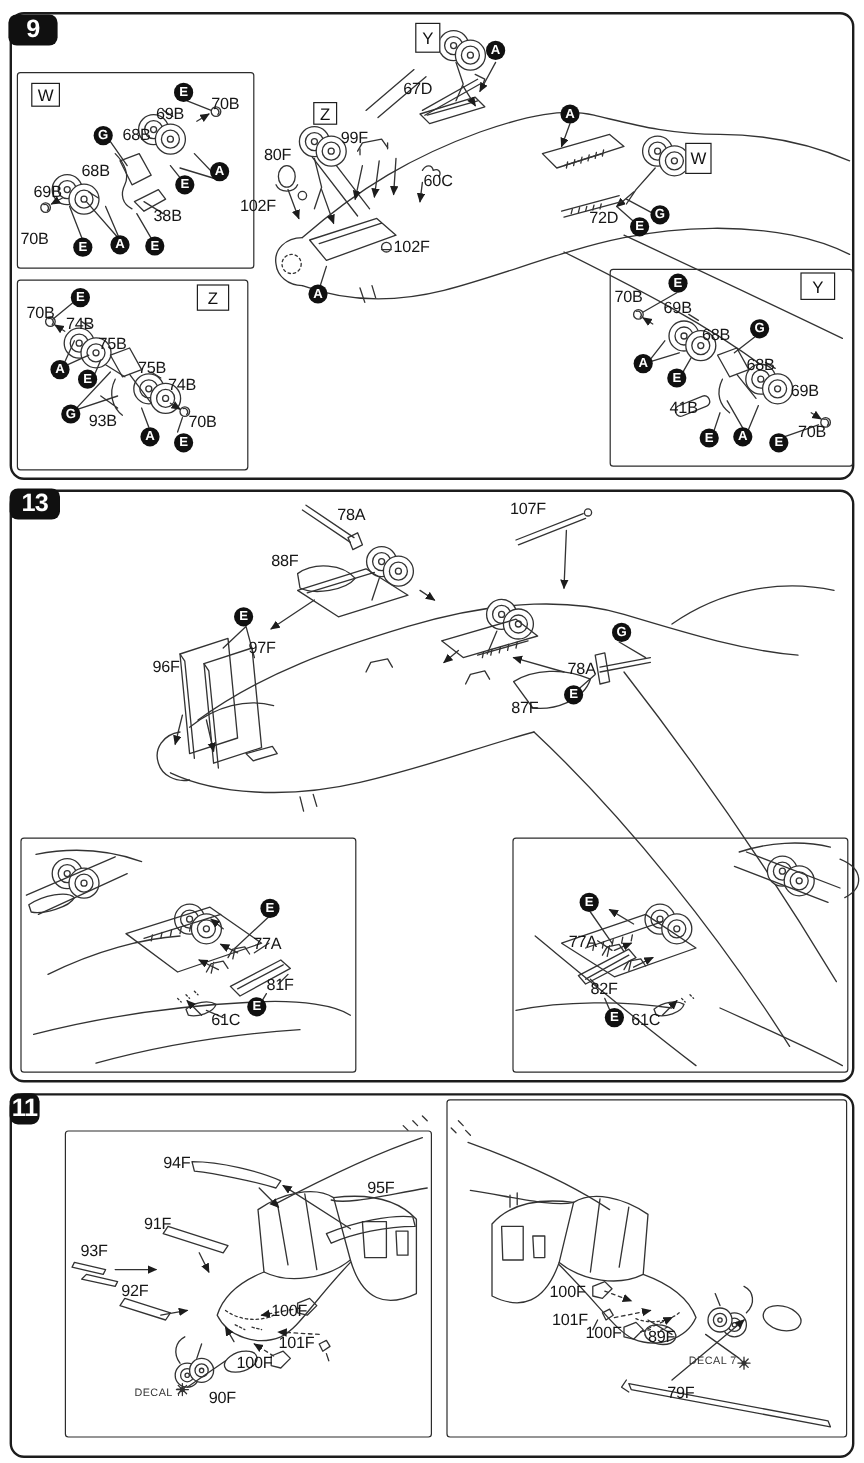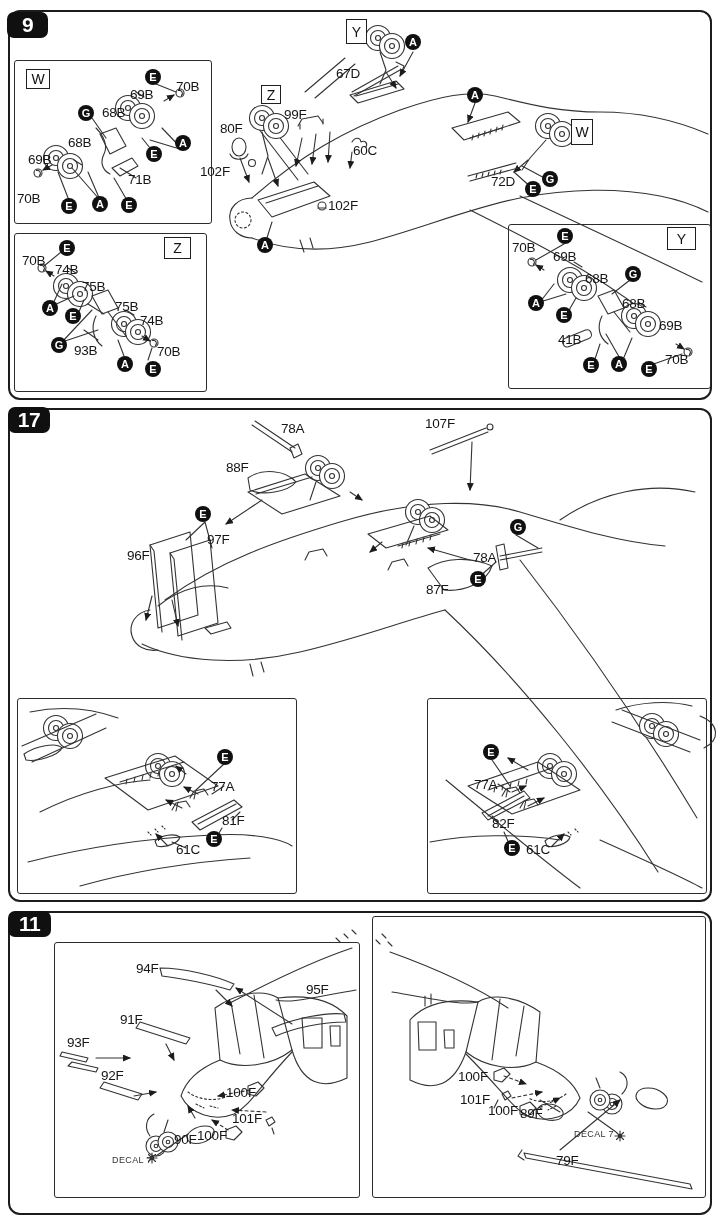--- a/index.html
+++ b/index.html
@@ -23,22 +23,22 @@
 </head>
 <body>
 
 <div class="page">
 
   <div class="panel" style="left:8px;top:10px;width:700px;height:386px"></div>
   <div class="panel" style="left:8px;top:408px;width:700px;height:490px"></div>
   <div class="panel" style="left:8px;top:911px;width:700px;height:300px"></div>
 
   <div class="badge" style="left:7px;top:12px;width:41px;height:26px">9</div>
-  <div class="badge" style="left:8px;top:407px;width:42px;height:26px">17</div>
-  <div class="badge" style="left:8px;top:911px;width:43px;height:26px">11</div>
+  <div class="badge" style="left:8px;top:407px;width:42px;height:26px">13</div>
+  <div class="badge" style="left:8px;top:911px;width:25px;height:26px">11</div>
 
   <div class="inset" style="left:14px;top:60px;width:196px;height:162px"></div>
   <div class="inset" style="left:14px;top:233px;width:191px;height:157px"></div>
   <div class="inset" style="left:508px;top:224px;width:201px;height:163px"></div>
   <div class="inset" style="left:17px;top:698px;width:278px;height:194px"></div>
   <div class="inset" style="left:427px;top:698px;width:278px;height:194px"></div>
   <div class="inset" style="left:54px;top:942px;width:304px;height:254px"></div>
   <div class="inset" style="left:372px;top:916px;width:332px;height:280px"></div>
 
   <svg class="art" width="720" height="1219" viewBox="0 0 720 1219">
@@ -373,21 +373,21 @@
   <span class="pl" style="left:200px;top:165px">102F</span>
   <span class="pl" style="left:328px;top:199px">102F</span>
   <span class="pl" style="left:491px;top:175px">72D</span>
 
   <span class="pl" style="left:176px;top:80px">70B</span>
   <span class="pl" style="left:130px;top:88px">69B</span>
   <span class="pl" style="left:102px;top:106px">68B</span>
   <span class="pl" style="left:68px;top:136px">68B</span>
   <span class="pl" style="left:28px;top:153px">69B</span>
   <span class="pl" style="left:17px;top:192px">70B</span>
-  <span class="pl" style="left:128px;top:173px">71B</span>
+  <span class="pl" style="left:128px;top:173px">38B</span>
 
   <span class="pl" style="left:22px;top:254px">70B</span>
   <span class="pl" style="left:55px;top:263px">74B</span>
   <span class="pl" style="left:82px;top:280px">75B</span>
   <span class="pl" style="left:115px;top:300px">75B</span>
   <span class="pl" style="left:140px;top:314px">74B</span>
   <span class="pl" style="left:74px;top:344px">93B</span>
   <span class="pl" style="left:157px;top:345px">70B</span>
 
   <span class="pl" style="left:512px;top:241px">70B</span>
@@ -414,23 +414,23 @@
   <span class="pl" style="left:526px;top:843px">61C</span>
 
   <span class="pl" style="left:136px;top:962px">94F</span>
   <span class="pl" style="left:120px;top:1013px">91F</span>
   <span class="pl" style="left:67px;top:1036px">93F</span>
   <span class="pl" style="left:101px;top:1069px">92F</span>
   <span class="pl" style="left:306px;top:983px">95F</span>
   <span class="pl" style="left:226px;top:1086px">100F</span>
   <span class="pl" style="left:232px;top:1112px">101F</span>
   <span class="pl" style="left:197px;top:1129px">100F</span>
-  <span class="pl" style="left:174px;top:1133px">90F</span>
+  <span class="pl" style="left:174px;top:1158px">90F</span>
   <span class="pl small" style="left:112px;top:1156px">DECAL 7</span>
 
   <span class="pl" style="left:458px;top:1070px">100F</span>
   <span class="pl" style="left:460px;top:1093px">101F</span>
   <span class="pl" style="left:488px;top:1104px">100F</span>
-  <span class="pl" style="left:520px;top:1107px">89F</span>
+  <span class="pl" style="left:540px;top:1107px">89F</span>
   <span class="pl small" style="left:574px;top:1130px">DECAL 7</span>
   <span class="pl" style="left:556px;top:1154px">79F</span>
 
 </div>
 
 </body></html>

